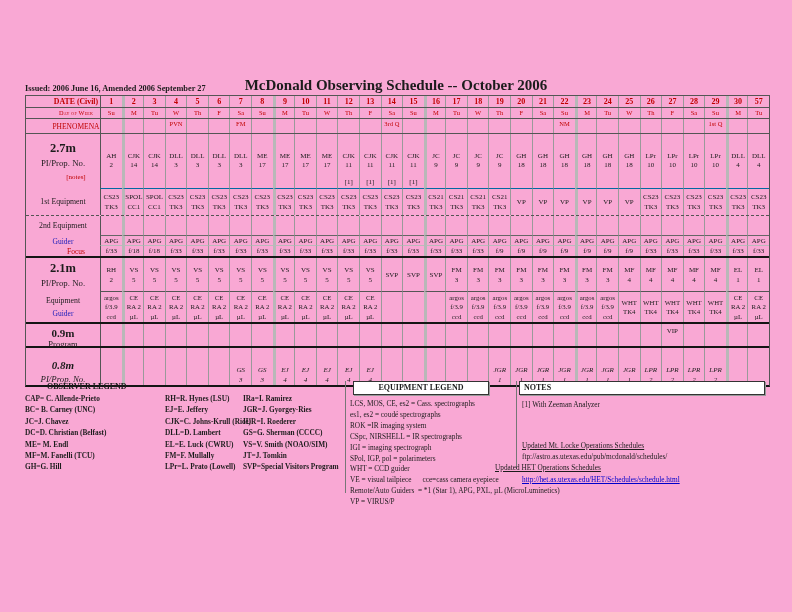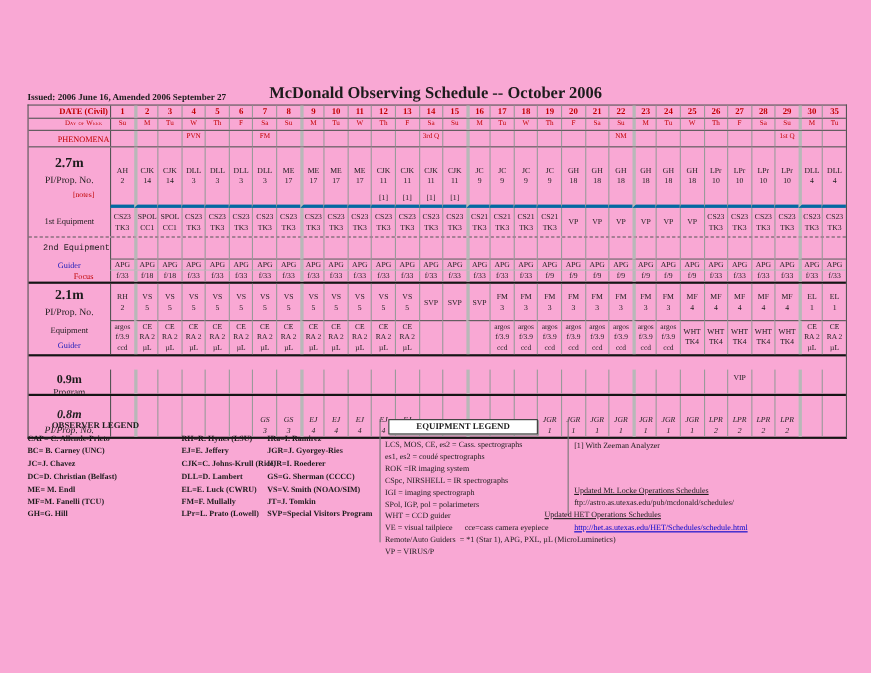--- a/index.html
+++ b/index.html
@@ -15,38 +15,38 @@
   .cell.first{border-left:1px solid #555;}
   .cell.band{border-left:3px solid #b8b8b8;}
   .labcell{border-left:none;display:flex;flex-direction:column;justify-content:center;align-items:center;}
   .r-date,.r-dow,.r-phen{border-bottom:1px solid #555;}
   .r-date .cell{height:11px;line-height:11px;font-size:8px;font-weight:bold;color:#c00000;}
   .r-dow .cell{height:10px;line-height:10px;font-size:6.5px;color:#c00000;}
   .r-phen .cell{height:14px;line-height:10px;font-size:6.5px;color:#c00000;}
   .r-pi27 .cell{height:55px;display:flex;flex-direction:column;justify-content:center;align-items:center;
                 font-size:7px;line-height:9px;position:relative;}
   .r-pi27 .cell .note{position:absolute;bottom:2px;left:0;right:0;line-height:8px;}
-  .r-pi27 .cell:not(.labcell){border-bottom:3px solid #0369a1;}
+  .r-pi27 .cell:not(.labcell){border-bottom:1px solid #0369a1;}
   .r-eq1 .cell{height:26px;display:flex;flex-direction:column;justify-content:center;align-items:center;
                font-size:7px;line-height:10px;}
   .r-eq1{border-bottom:1px dashed #555;}
-  .r-eq2 .cell{height:20px;display:flex;flex-direction:column;justify-content:center;align-items:flex-end;font-size:7px;font-family:Liberation Mono, monospace;}
+  .r-eq2 .cell{height:20px;display:flex;flex-direction:column;justify-content:center;align-items:center;font-size:7px;}
   .r-eq2 .cell:not(.labcell){border-bottom:1px solid #666;}
   .r-guider .cell{height:10px;line-height:10px;font-size:7px;}
   .r-guider .cell:not(.labcell){border-bottom:1px solid #bbb;}
   .r-focus .cell{height:10px;line-height:10px;font-size:7px;}
   .r-focus{border-bottom:2px solid #151515;}
   .r-pi21 .cell{height:34px;display:flex;flex-direction:column;justify-content:center;align-items:center;
                 font-size:7px;line-height:10px;}
   .r-pi21 .cell:not(.labcell){border-bottom:1px solid #555;}
   .r-eq21 .cell{height:30px;display:flex;flex-direction:column;justify-content:center;align-items:center;
                 font-size:6.8px;line-height:9.5px;}
   .r-eq21{border-bottom:2px solid #151515;}
   .r-09 .cell{height:22px;display:flex;flex-direction:column;justify-content:flex-start;align-items:center;
-              padding-top:3px;font-size:7px;line-height:8px;margin-top:12px;}
+              padding-top:3px;font-size:7px;line-height:8px;}
   .r-09{border-bottom:2px solid #151515;}
   .r-08 .cell{height:37px;display:flex;flex-direction:column;justify-content:flex-end;align-items:center;
               padding-top:12px;font-size:7px;line-height:10px;font-style:italic;}
   
   .lab-red{color:#c00000;padding-left:26px;}
   .lab-blue{color:#2020bb;}
   .tel{font-weight:bold;font-size:12.5px;line-height:13px;}
   .tel2{font-weight:bold;font-size:11px;line-height:12px;}
   .s6{font-size:6.3px;font-variant:small-caps;letter-spacing:.2px;}
   .s7{font-size:7px;line-height:9px;}
@@ -163,21 +163,21 @@
         <div class="cell">
           <div>28</div>
         </div>
         <div class="cell">
           <div>29</div>
         </div>
         <div class="cell band">
           <div>30</div>
         </div>
         <div class="cell">
-          <div>35</div>
+          <div>57</div>
         </div>
       </div>
       <div class="row r-dow">
         <div class="cell labcell">
           <div class="lab-red s6">Day of Week</div>
         </div>
         <div class="cell first">
           <div>Su</div>
         </div>
         <div class="cell band">
@@ -1420,18 +1420,19 @@
   <div class="leg-list" style="left:25px;top:393px;" id="obs-col1"><div>CAP= C. Allende-Prieto</div><div>BC= B. Carney (UNC)</div><div>JC=J. Chavez</div><div>DC=D. Christian (Belfast)</div><div>ME= M. Endl</div><div>MF=M. Fanelli (TCU)</div><div>GH=G. Hill</div></div>
   <div class="leg-list" style="left:165px;top:393px;" id="obs-col2"><div>RH=R. Hynes (LSU)</div><div>EJ=E. Jeffery</div><div>CJK=C. Johns-Krull (Rice)</div><div>DLL=D. Lambert</div><div>EL=E. Luck (CWRU)</div><div>FM=F. Mullally</div><div>LPr=L. Prato (Lowell)</div></div>
   <div class="leg-list" style="left:243px;top:393px;" id="obs-col3"><div>IRa=I. Ramirez</div><div>JGR=J. Gyorgey-Ries</div><div>IUR=I. Roederer</div><div>GS=G. Sherman (CCCC)</div><div>VS=V. Smith (NOAO/SIM)</div><div>JT=J. Tomkin</div><div>SVP=Special Visitors Program</div></div>
 
   <div class="vrule" style="left:345px;top:381px;height:112px;"></div>
   <div class="vrule" style="left:516px;top:381px;height:88px;"></div>
 
   <div class="boxtitle" style="left:353px;top:381px;width:136px;height:14px;line-height:12px;text-align:center;">EQUIPMENT LEGEND</div>
   <div class="eq-list" style="left:350px;top:399px;" id="eq-list"><div>LCS, MOS, CE, es2 = Cass. spectrographs</div><div>es1, es2 = coudé spectrographs</div><div>ROK =IR imaging system</div><div>CSpc, NIRSHELL = IR spectrographs</div><div>IGI = imaging spectrograph</div><div>SPol, IGP, pol = polarimeters</div><div>WHT = CCD guider</div><div>VE = visual tailpiece      cce=cass camera eyepiece</div><div>Remote/Auto Guiders  = *1 (Star 1), APG, PXL, µL (MicroLuminetics)</div><div>VP = VIRUS/P</div></div>
 
+  <div class="boxtitle" style="left:519px;top:381px;width:246px;height:14px;line-height:12px;padding-left:4px;">NOTES</div>
   <div class="noteline" style="left:522px;top:400px;">[1] With Zeeman Analyzer</div>
   <div class="noteline ul" style="left:522px;top:441px;">Updated Mt. Locke Operations Schedules</div>
   <div class="noteline" style="left:522px;top:452px;">ftp://astro.as.utexas.edu/pub/mcdonald/schedules/</div>
   <div class="noteline ul" style="left:495px;top:463px;">Updated HET Operations Schedules</div>
   <div class="noteline link" style="left:522px;top:475px;">http://het.as.utexas.edu/HET/Schedules/schedule.html</div>
 </div>
 
 </body></html>

